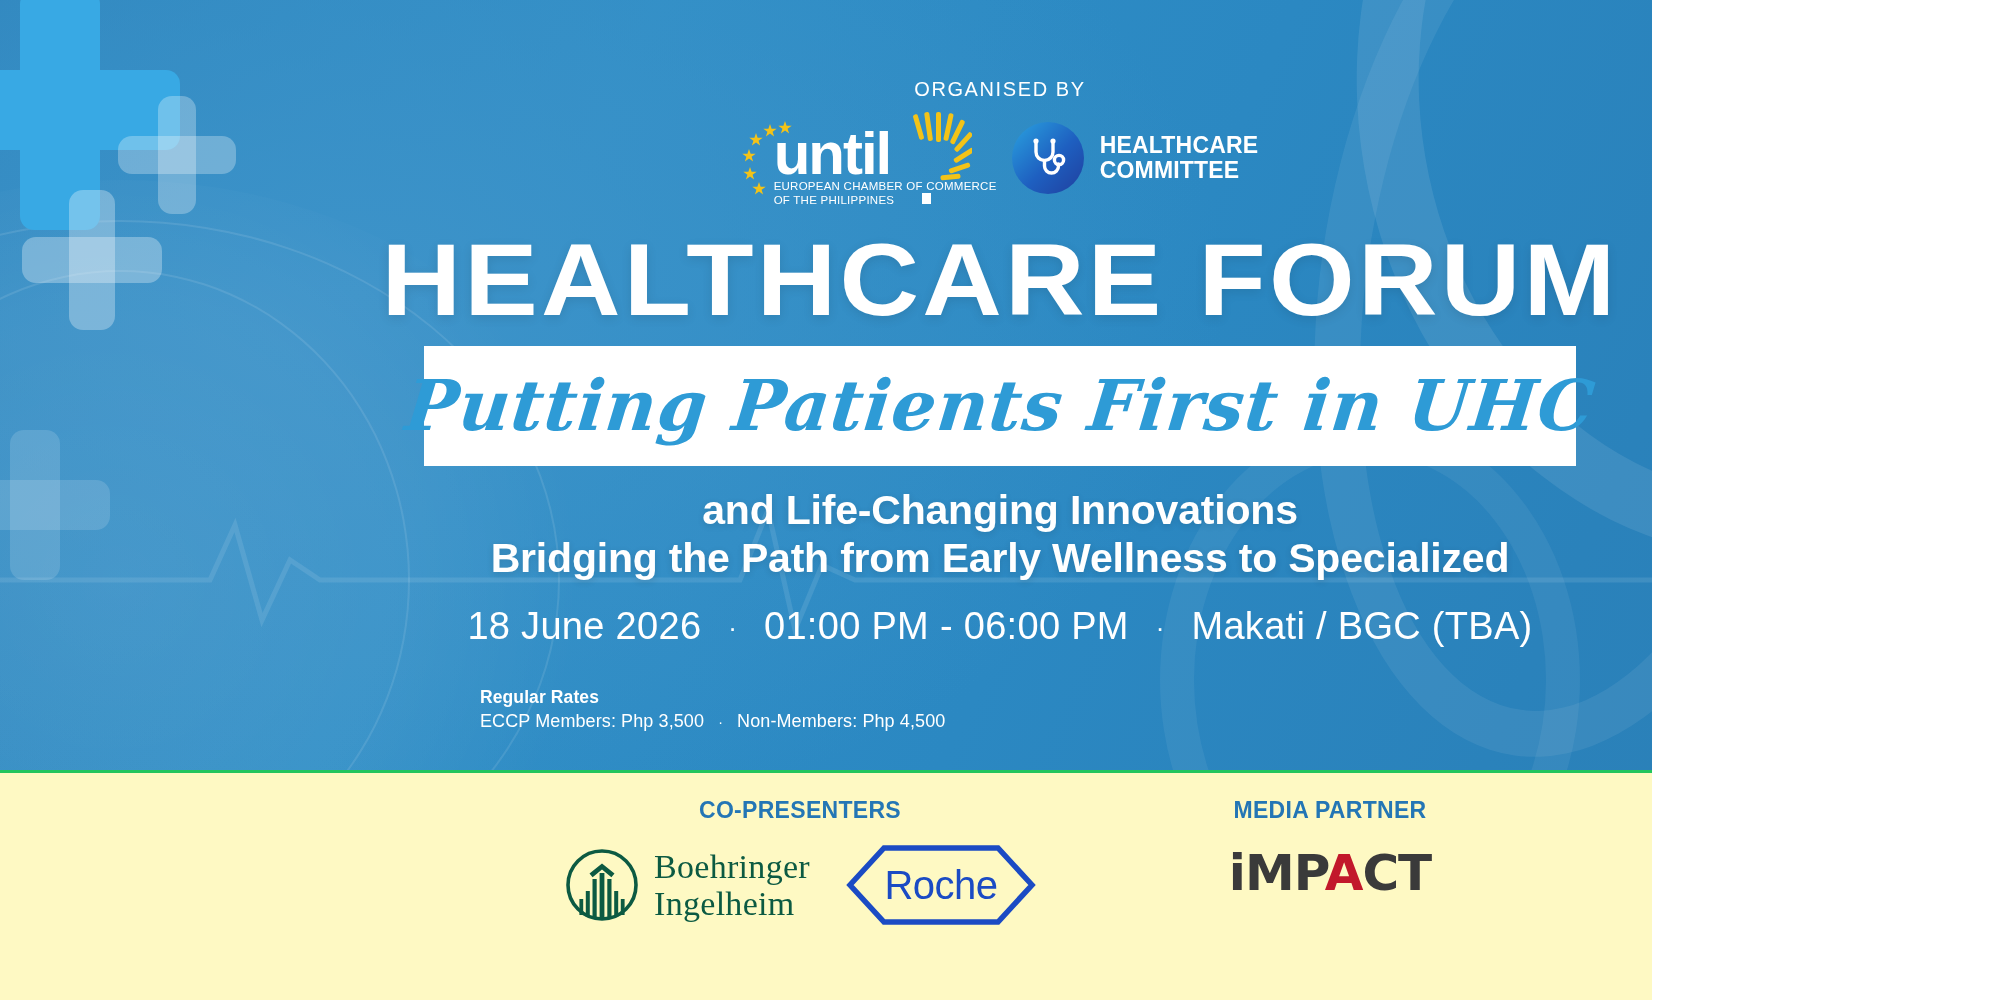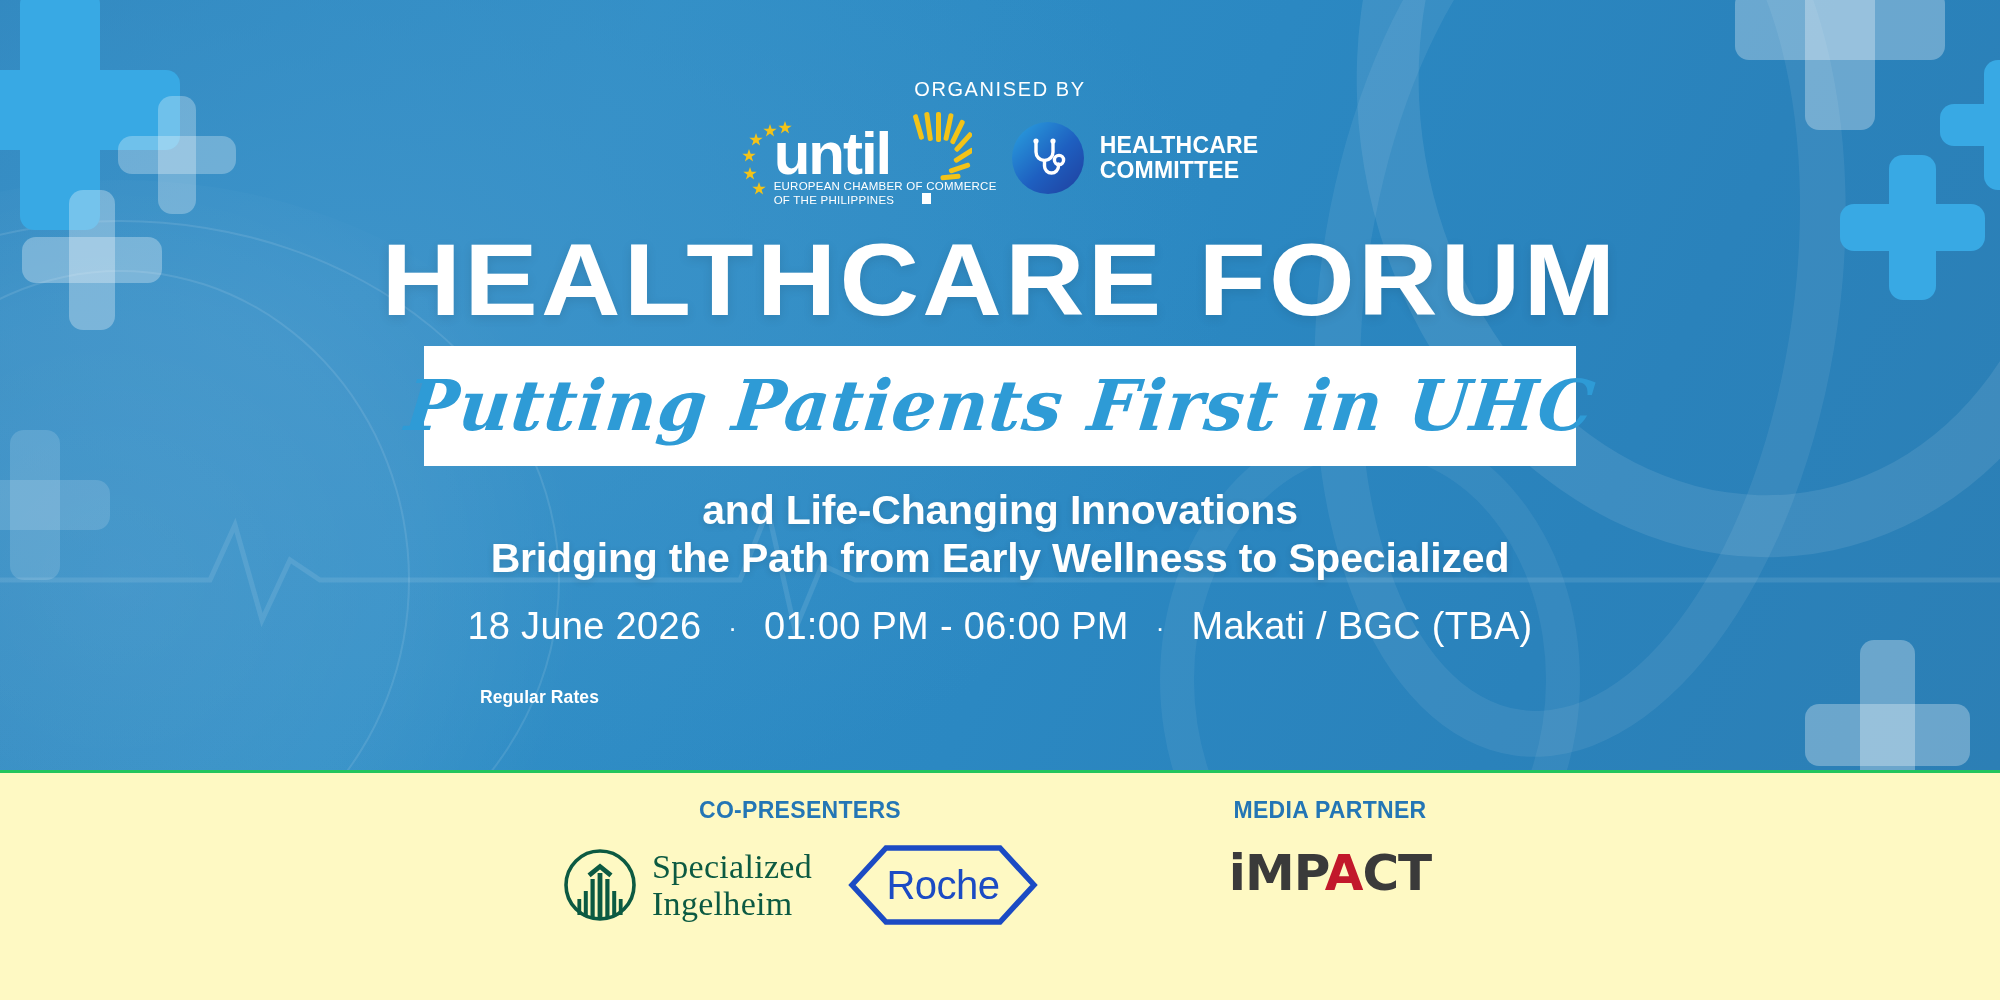--- a/index.html
+++ b/index.html
@@ -4,21 +4,21 @@
 <style>
   * { margin:0; padding:0; box-sizing:border-box; }
   html,body { width:2000px; height:1000px; overflow:hidden; }
   body {
     font-family:"Liberation Sans", sans-serif;
     background:#fff;
   }
 
   .banner {
     position:relative;
-    width:2000px;
+    width:1652px;
     height:1000px;
     overflow:hidden;
   }
 
   
   .hero {
     position:absolute;
     left:0; top:0;
     width:2000px; height:770px;
     overflow:hidden;
@@ -366,20 +366,25 @@
       <span>18 June 2026</span>
       <span class="dot">·</span>
       <span>01:00 PM - 06:00 PM</span>
       <span class="dot">·</span>
       <span>Makati / BGC (TBA)</span>
     </div>
 
     <div class="rates">
       <div class="rate-col">
         <div class="rate-head">Regular Rates</div>
+        <div class="rate-body">
+          <span>ECCP Members: Php 3,500</span>
+          <span class="sep">·</span>
+          <span>Non-Members: Php 4,500</span>
+        </div>
       </div>
     </div>
   </div>
 
   <div class="partners">
     <div class="partner-groups">
 
       <div class="pg pg-copres">
         <div class="pg-label">CO-PRESENTERS</div>
         <div class="pg-logos">
@@ -392,21 +397,21 @@
                 <rect x="35.6" y="26" width="4.8" height="46"></rect>
                 <rect x="28.5" y="32" width="4.2" height="40"></rect>
                 <rect x="43.3" y="32" width="4.2" height="40"></rect>
                 <rect x="21.8" y="44" width="4.0" height="26"></rect>
                 <rect x="50.2" y="44" width="4.0" height="26"></rect>
                 <rect x="15.4" y="52" width="3.8" height="16"></rect>
                 <rect x="56.8" y="52" width="3.8" height="16"></rect>
               </g>
             </svg>
             <div class="bi-word">
-              <div>Specialized</div>
+              <div>Boehringer</div>
               <div>Ingelheim</div>
             </div>
           </div>
 
           <div class="roche">
             <svg width="190" height="82" viewBox="0 0 190 82">
               <polygon points="38,4 152,4 186,41 152,78 38,78 4,41" fill="none" stroke="#1b4bc4" stroke-width="5.5" stroke-linejoin="miter"></polygon>
             </svg>
             <div class="roche-word">Roche</div>
           </div>

